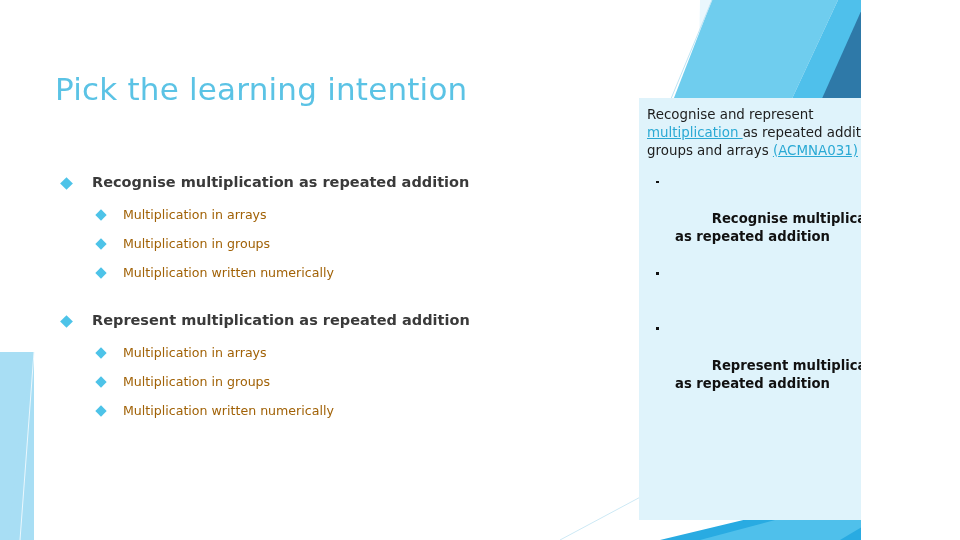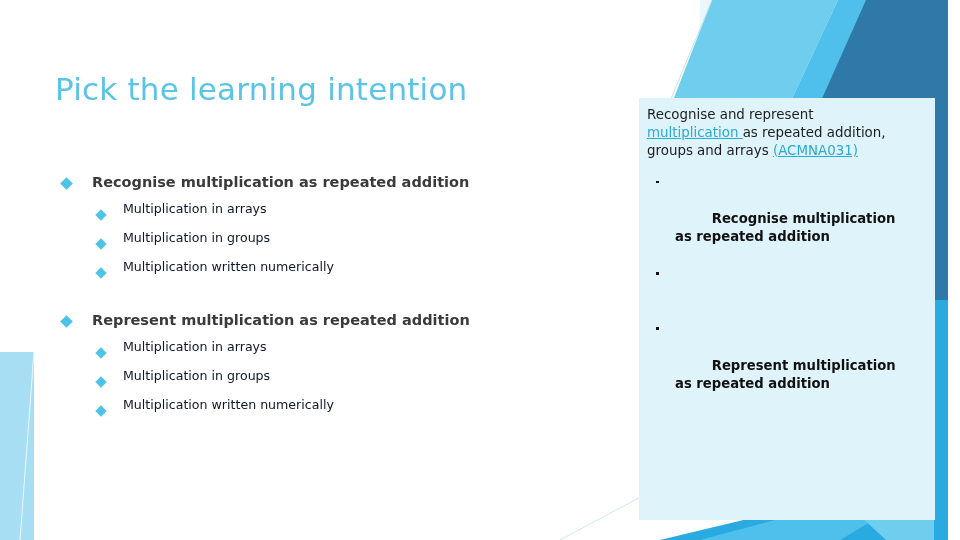--- a/index.html
+++ b/index.html
@@ -10,21 +10,21 @@
     width: 960px;
     height: 540px;
     overflow: hidden;
     background: #ffffff;
     font-family: "DejaVu Sans", sans-serif;
     position: relative;
   }
   .slide {
     position: absolute;
     left: 0; top: 0;
-    width: 948px;
+    width: 861px;
     height: 540px;
     background: #ffffff;
     overflow: hidden;
   }
   .deco-layer {
     position: absolute;
     left: 0; top: 0;
     width: 960px;
     height: 540px;
     pointer-events: none;
@@ -57,24 +57,25 @@
     line-height: 1.45;
     height: 30px;
     display: flex;
     align-items: center;
   }
   .lvl2 {
     position: relative;
     padding-left: 67px;
     font-size: 12.6px;
     font-weight: normal;
-    color: #0f172a;
+    color: #a16207;
     line-height: 1.4;
     height: 29px;
     display: flex;
+    align-items: center;
   }
   .dia {
     position: absolute;
     background: #4DC3E8;
     transform: rotate(45deg);
   }
   .lvl1 .dia {
     width: 9px; height: 9px;
     left: 6px;
     top: 50%;

